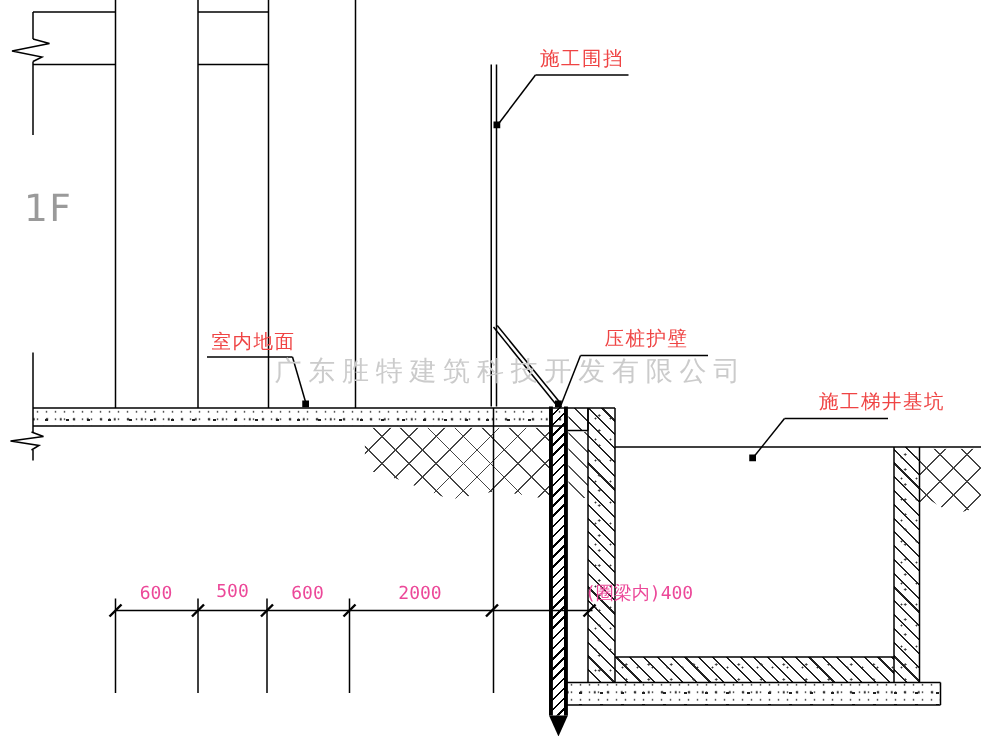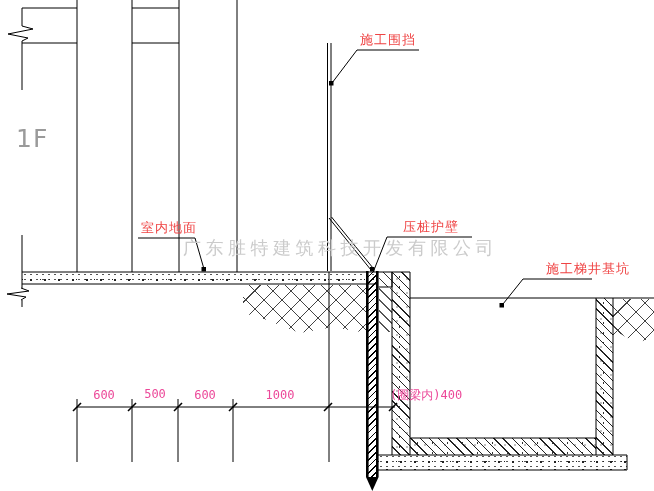--- a/index.html
+++ b/index.html
@@ -199,17 +199,17 @@
   <div class="callout" style="left:403px;top:220px;">压桩护壁</div>
 
   <div class="callout" style="left:526px;top:262px;margin-left:20px;">施工梯井基坑</div>
 
   <div class="dim center" style="left:104px;top:389px;">600</div>
 
   <div class="dim center" style="left:155px;top:378px;margin-top:10px;">500</div>
 
   <div class="dim center" style="left:205px;top:389px;">600</div>
 
-  <div class="dim center" style="left:280px;top:389px;">1000</div>
+  <div class="dim center" style="left:280px;top:389px;">2000</div>
 
   <div class="dim" style="left:390px;top:389px;">(圈梁内)400</div>
 
 </div>
 
 </body></html>

